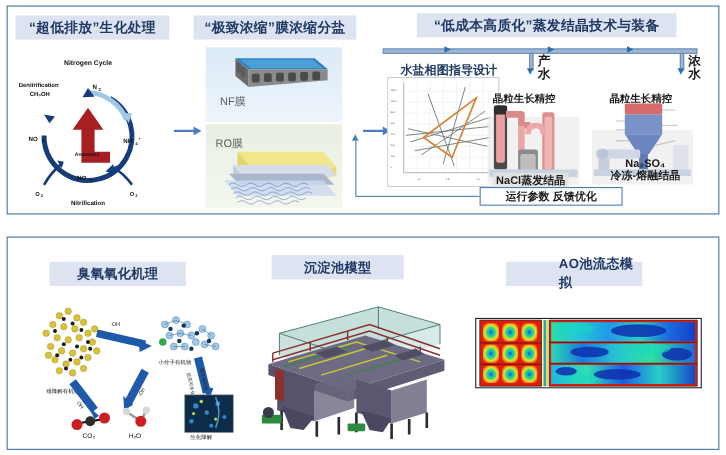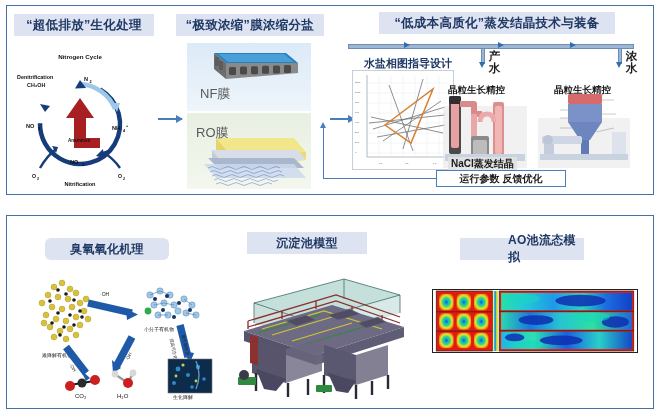--- a/index.html
+++ b/index.html
@@ -30,21 +30,21 @@
     display:flex;align-items:center;justify-content:center;
     letter-spacing:.3px;
     box-sizing:border-box;
   }
   .chip.t{font-size:12.5px;height:22px;}
   .chip.b{font-size:12px;height:22px;}
 
   #chip-1{left:14px;top:14px;width:140px;}
   #chip-2{left:176px;top:14px;width:148px;}
   #chip-3{left:379px;top:12px;width:236px;}
-  #chip-b1{left:45px;top:238px;width:124px;border-radius:6px;}
+  #chip-b1{left:45px;top:238px;width:124px;}
   #chip-b2{left:247px;top:232px;width:120px;}
   #chip-b3{left:460px;top:238px;width:124px;padding-left:48px;}
 
   
   .flowarrow{position:absolute;height:2px;background:#4a7ebb;}
   .flowarrow:after{
     content:"";position:absolute;right:-1px;top:-3px;
     border-left:7px solid #4a7ebb;
     border-top:4px solid transparent;
     border-bottom:4px solid transparent;
@@ -62,21 +62,21 @@
   
   #nf-box{
     position:absolute;left:187px;top:43px;width:124px;height:68px;
     background:linear-gradient(180deg,#dceaf7 0%,#eef5fb 100%);
   }
   #ro-box{
     position:absolute;left:187px;top:113px;width:124px;height:76px;
     background:linear-gradient(180deg,#e8f0e2 0%,#f3f7ee 100%);
   }
   .memlabel{
-    position:absolute;font-size:13px;color:#5a5a5a;
+    position:absolute;font-size:10px;color:#5a5a5a;
   }
   #nf-label{left:200px;top:85px;}
   #ro-label{left:196px;top:124px;}
 
   
   #nf-slab{position:absolute;left:198px;top:47px;width:100px;height:34px;}
   
   #ro-slab{position:absolute;left:194px;top:136px;width:112px;height:52px;}
 
   
@@ -351,20 +351,24 @@
         <rect x="2" y="62" width="88" height="6" fill="#c9d3e0"></rect>
         <g stroke="#7a7a7a" stroke-width="0.4">
           <line x1="22" y1="18" x2="30" y2="18"></line>
             <line x1="22" y1="26" x2="30" y2="26"></line>
           <line x1="22" y1="36" x2="34" y2="36"></line>
             <line x1="64" y1="8" x2="76" y2="8"></line>
           <line x1="64" y1="22" x2="78" y2="22"></line>
             <line x1="58" y1="40" x2="76" y2="36"></line>
         </g>
       </svg>
+    </div>
+    <div class="eq-caption" id="cap-na2so4">
+      <span>Na₂SO₄</span><br>
+      <span>冷冻-熔融结晶</span>
     </div>
 
     <div id="fb-line-v"></div>
     <div id="fb-arrow-up"></div>
     <div id="fb-line-h"></div>
     <div id="fb-box">
       <span id="fb-text">运行参数 反馈优化</span>
     </div>
   </div>
 

